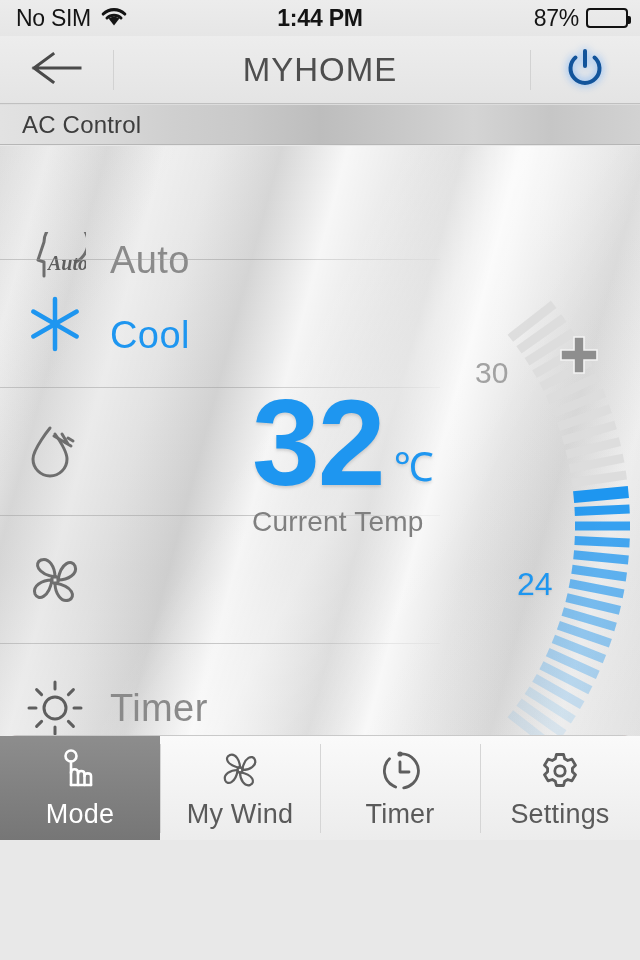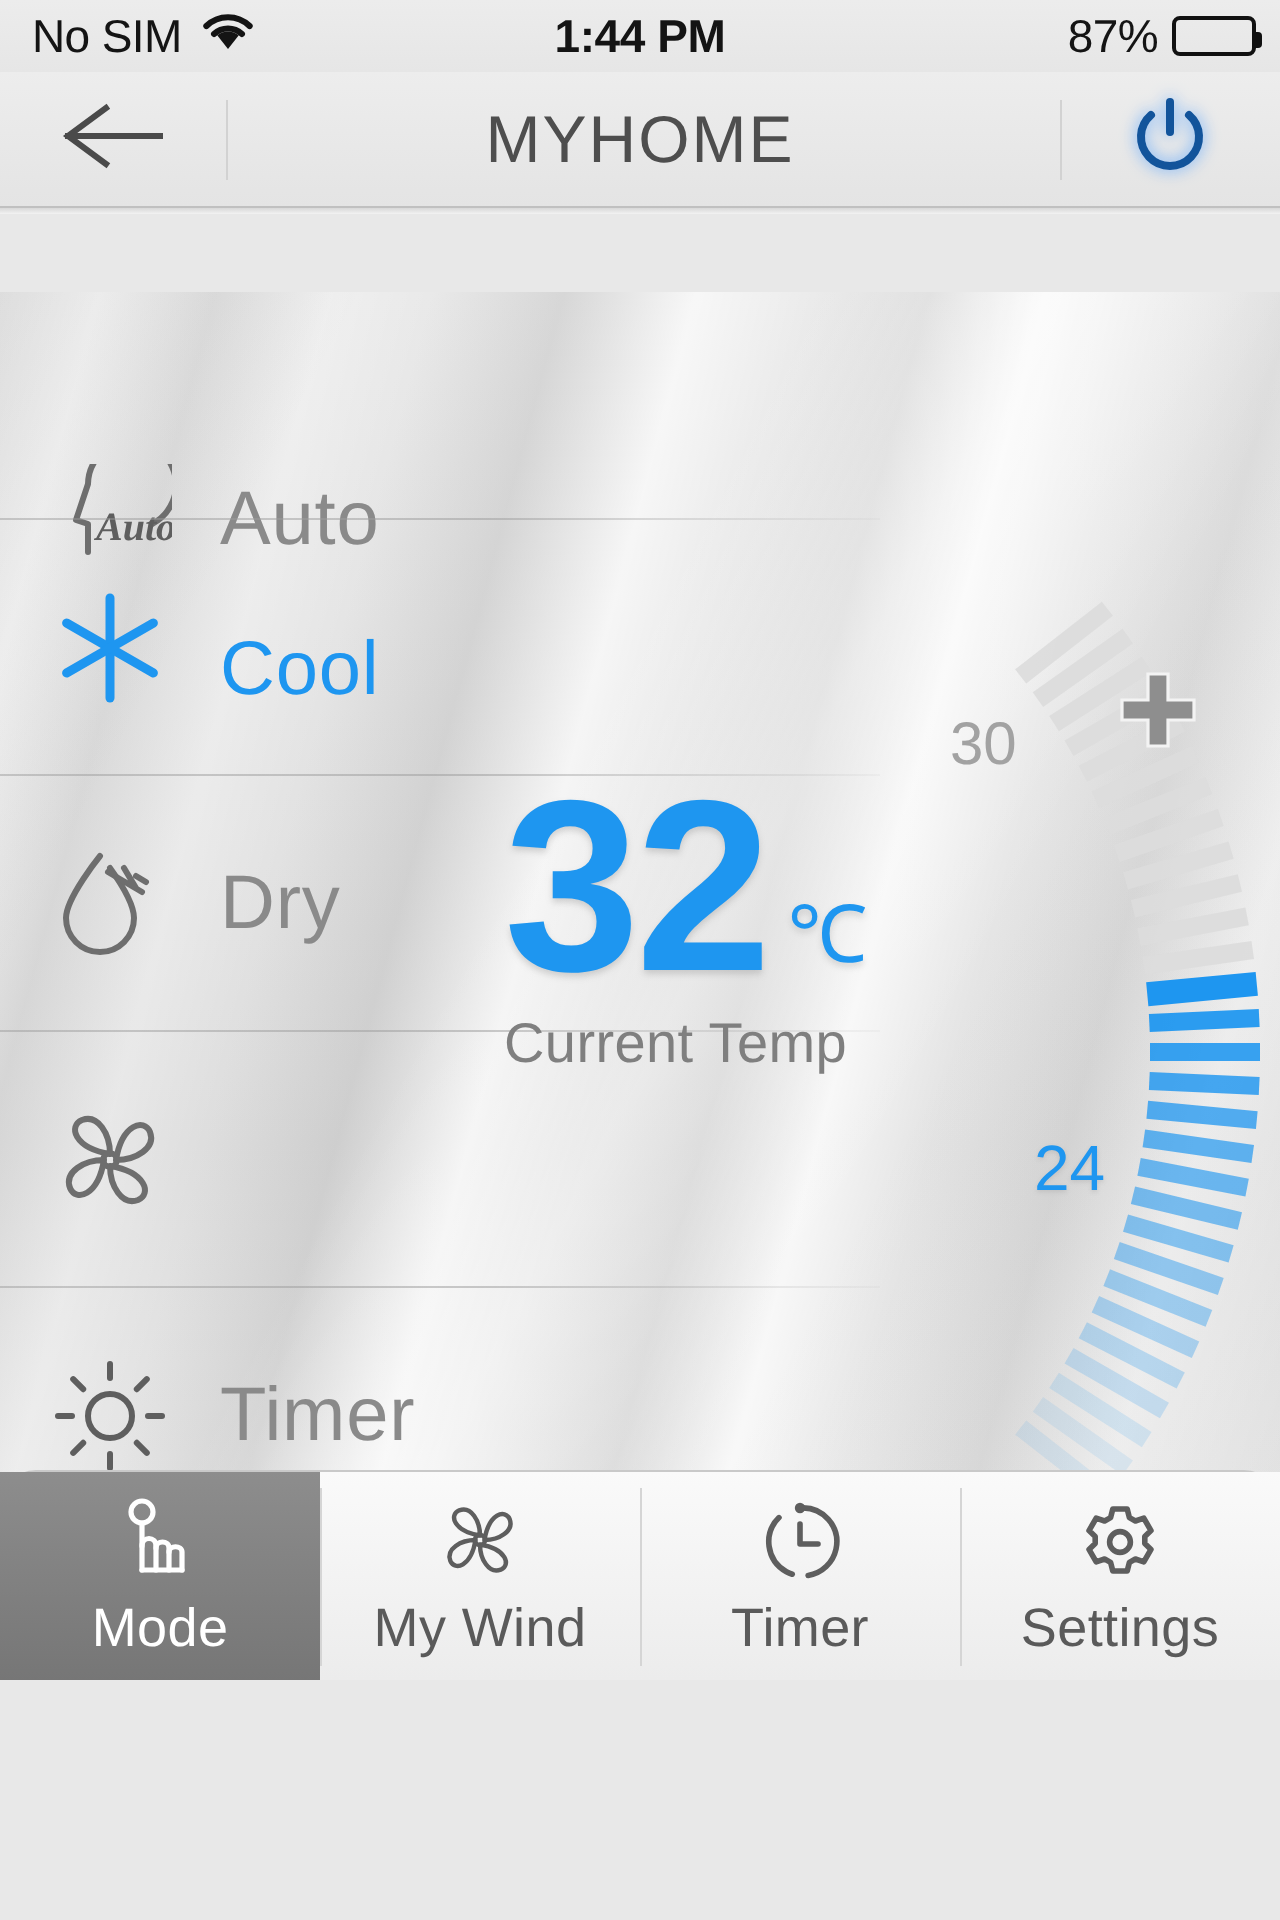--- a/index.html
+++ b/index.html
@@ -201,20 +201,23 @@
     <div class="nav-power">
       <span class="glow">
         <svg width="44" height="44" viewBox="0 0 44 44">
           <path d="M12.5 11.5 A14.5 14.5 0 1 0 31.5 11.5" stroke="#12549b" stroke-width="4" fill="none" stroke-linecap="round"></path>
           <path d="M22 5 L22 20" stroke="#12549b" stroke-width="4" fill="none" stroke-linecap="round"></path>
         </svg>
       </span>
     </div>
   </div>
 
+  <div class="section-head">
+    <span class="label">AC Control</span>
+  </div>
 
   <div class="panel">
 
     <div class="modelist">
 
       <div class="mode-row" style="top:50px">
         <span class="mode-ico">
           <svg width="62" height="56" viewBox="0 0 62 56">
             <path d="M52 30 A22 22 0 1 0 20 10 L14 28 L20 30 L20 44" stroke="#6e6e6e" stroke-width="3" fill="none" stroke-linejoin="round" stroke-linecap="round"></path>
             <text x="24" y="38" font-family="Liberation Serif, serif" font-style="italic" font-weight="bold" font-size="20" fill="#5e5e5e">Auto</text>
@@ -241,21 +244,20 @@
       </div>
       <div class="mode-div" style="top:241px"></div>
 
       <div class="mode-row" style="top:242px">
         <span class="mode-ico">
           <svg width="62" height="60" viewBox="0 0 62 60">
             <path d="M26 6 C26 6 9 27 9 37 A17 17 0 0 0 43 37 C43 30 36 19 31 12" stroke="#6e6e6e" stroke-width="3" fill="none" stroke-linejoin="round" stroke-linecap="round"></path>
             <path d="M30 14 L47 24 M38 12 L44 22 M44 16 L49 19" stroke="#6e6e6e" stroke-width="3" fill="none" stroke-linecap="round"></path>
           </svg>
         </span>
-        <span class="mode-lbl">Dry</span>
       </div>
       <div class="mode-div" style="top:369px"></div>
 
       <div class="mode-row" style="top:370px">
         <span class="mode-ico">
           <svg width="62" height="62" viewBox="0 0 62 62">
             <g stroke="#6e6e6e" stroke-width="3" fill="none" stroke-linejoin="round">
               <path d="M31 28 C31 18 25 8 17 11 C10 14 13 25 31 28 Z"></path>
               <path d="M34 31 C44 31 54 25 51 17 C48 10 37 13 34 31 Z"></path>
               <path d="M31 34 C31 44 37 54 45 51 C52 48 49 37 31 34 Z"></path>

